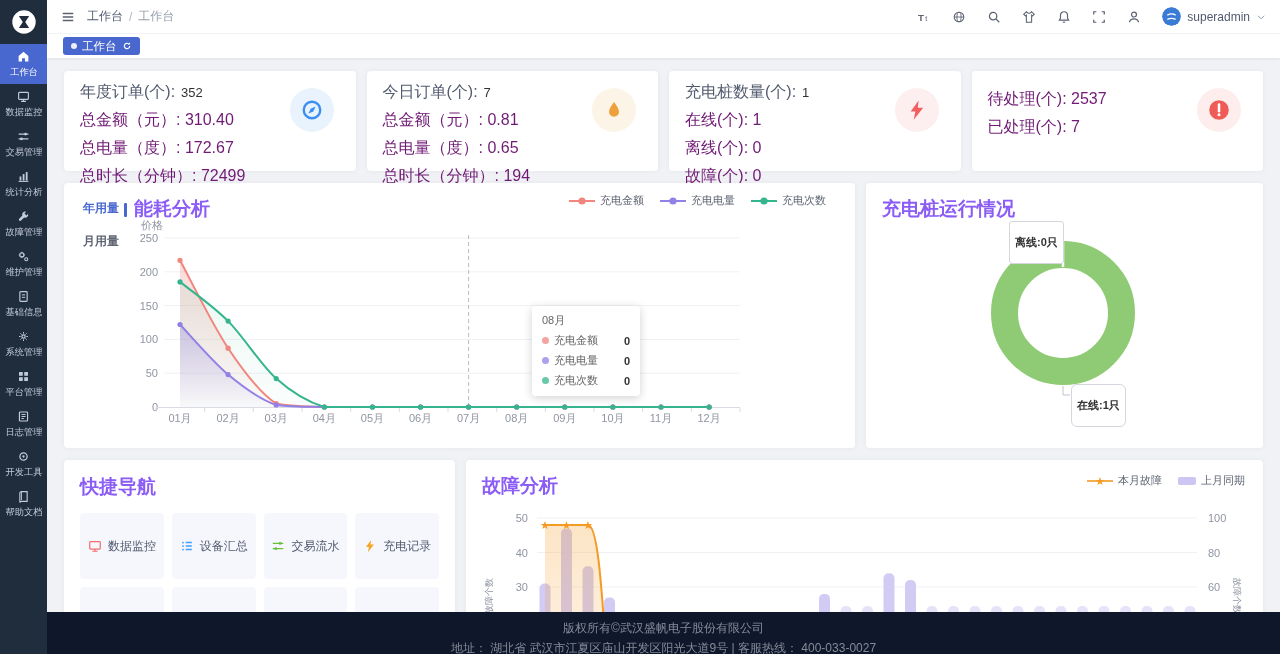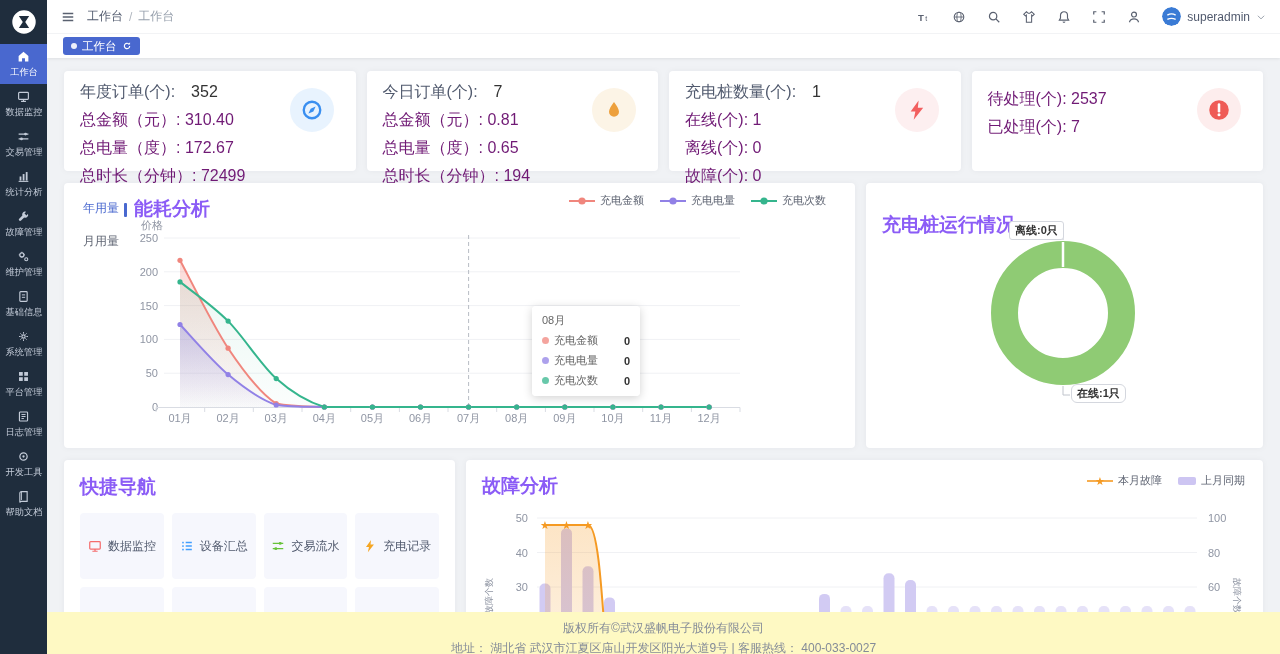--- a/index.html
+++ b/index.html
@@ -28,52 +28,52 @@
   
   .tagbar{position:absolute;left:47px;top:33px;right:0;height:25px;background:#fff;border-top:1px solid #f2f3f5;box-shadow:0 1px 3px rgba(0,0,0,.08);display:flex;align-items:center;padding:0 16px;box-sizing:border-box;z-index:14;}
   .tag{background:#4968cf;color:#fff;border-radius:3px;height:18px;display:flex;align-items:center;gap:5px;padding:0 8px;font-size:11.5px;cursor:pointer;}
   .tag-dot{width:6px;height:6px;border-radius:50%;background:#fff;opacity:.9;}
   
   .main{position:absolute;left:47px;top:58px;right:0;bottom:0;padding:13px 17px;box-sizing:border-box;}
   .card{background:#fff;border-radius:4px;box-shadow:0 0 6px rgba(31,45,61,.05);box-sizing:border-box;}
   .cards-row{display:flex;gap:11px;}
   .stat-card{flex:1;height:100px;padding:11px 16px;position:relative;}
   .stat-title{font-size:16px;color:#515a6e;}
-  .stat-value{font-size:16px;color:#333;margin-left:16px;}
+  .stat-value{font-size:13px;color:#333;margin-left:6px;}
   .stat-row{font-size:16px;color:#701a75;margin-top:7px;}
   .stat-icon{position:absolute;right:22px;top:17px;width:44px;height:44px;border-radius:50%;display:flex;align-items:center;justify-content:center;}
   .row2{display:flex;gap:11px;margin-top:12px;}
   .energy-card{width:791px;height:265px;position:relative;}
   .donut-card{flex:1;height:265px;position:relative;}
   .row3{display:flex;gap:11px;margin-top:12px;height:300px;}
   .quick-card{width:391px;padding:14px 16px;position:relative;}
   .fault-card{flex:1;position:relative;}
   .card-title{font-weight:bold;font-size:19px;color:#8b5cf6;}
   .accent{display:inline-block;width:3px;height:14px;background:#4968cf;border-radius:1px;margin-right:7px;vertical-align:-2px;}
   
-  .energy-tabs{position:absolute;left:19px;top:17px;z-index:3;}
+  .energy-tabs{position:absolute;left:19px;top:17px;z-index:3;font-weight:bold;}
   .energy-tab{font-size:12px;color:#5f6573;margin-bottom:16px;cursor:pointer;}
   .energy-tab.active{color:#4968cf;}
   .energy-title{position:absolute;left:60px;top:13px;z-index:3;}
   .chart-legend{position:absolute;display:flex;gap:16px;align-items:center;font-size:11px;color:#5f6573;z-index:3;}
   .legend-item{display:flex;align-items:center;gap:5px;cursor:pointer;}
   .tooltip{position:absolute;left:468px;top:123px;width:88px;background:rgba(255,255,255,.96);border-radius:4px;box-shadow:0 2px 10px rgba(0,0,0,.18);padding:7px 10px 8px;font-size:11px;color:#666;z-index:5;}
   .tt-title{color:#666;margin-bottom:2px;}
   .tt-row{display:flex;align-items:center;gap:5px;margin-top:5px;}
   .tt-dot{width:7px;height:7px;border-radius:50%;flex:none;opacity:.75;}
   .tt-val{margin-left:auto;font-weight:bold;color:#333;}
-  .donut-title{position:absolute;left:16px;top:13px;margin-top:16px;}
-  .donut-label{position:absolute;border:1px solid #d4d7de;background:#fff;border-radius:3px;padding:1px 5px;font-size:11px;font-weight:bold;color:#333;white-space:nowrap;z-index:3;}
+  .donut-title{position:absolute;left:16px;top:13px;}
+  .donut-label{position:absolute;border:1px solid #d4d7de;background:#fff;border-radius:3px;padding:13px 5px;font-size:11px;font-weight:bold;color:#333;white-space:nowrap;z-index:3;}
   
   .qn-grid{display:grid;grid-template-columns:repeat(4,1fr);gap:8px;margin-top:13px;}
   .qn-btn{height:66px;background:#f6f7fd;border-radius:4px;display:flex;align-items:center;justify-content:center;gap:6px;font-size:12px;color:#515a6e;cursor:pointer;}
   
   .fault-title{position:absolute;left:16px;top:13px;}
   
-  .footer{position:absolute;left:47px;right:0;bottom:0;height:42px;background:#fef9c3;z-index:10;text-align:center;color:#848b98;font-size:12px;padding-top:5px;box-sizing:border-box;}
+  .footer{position:absolute;left:47px;right:0;bottom:0;height:42px;background:#0f172a;z-index:10;text-align:center;color:#848b98;font-size:12px;padding-top:5px;box-sizing:border-box;}
   .footer div{margin-top:3px;}
   svg text{font-family:"Liberation Sans","DejaVu Sans",sans-serif;}
 </style>
 </head>
 <body>
 
 <div class="sidebar">
   <div class="logo">
     <svg viewBox="0 0 32 32" width="30" height="30">
       <circle cx="16" cy="16" r="13.5" fill="#ffffff"></circle>

